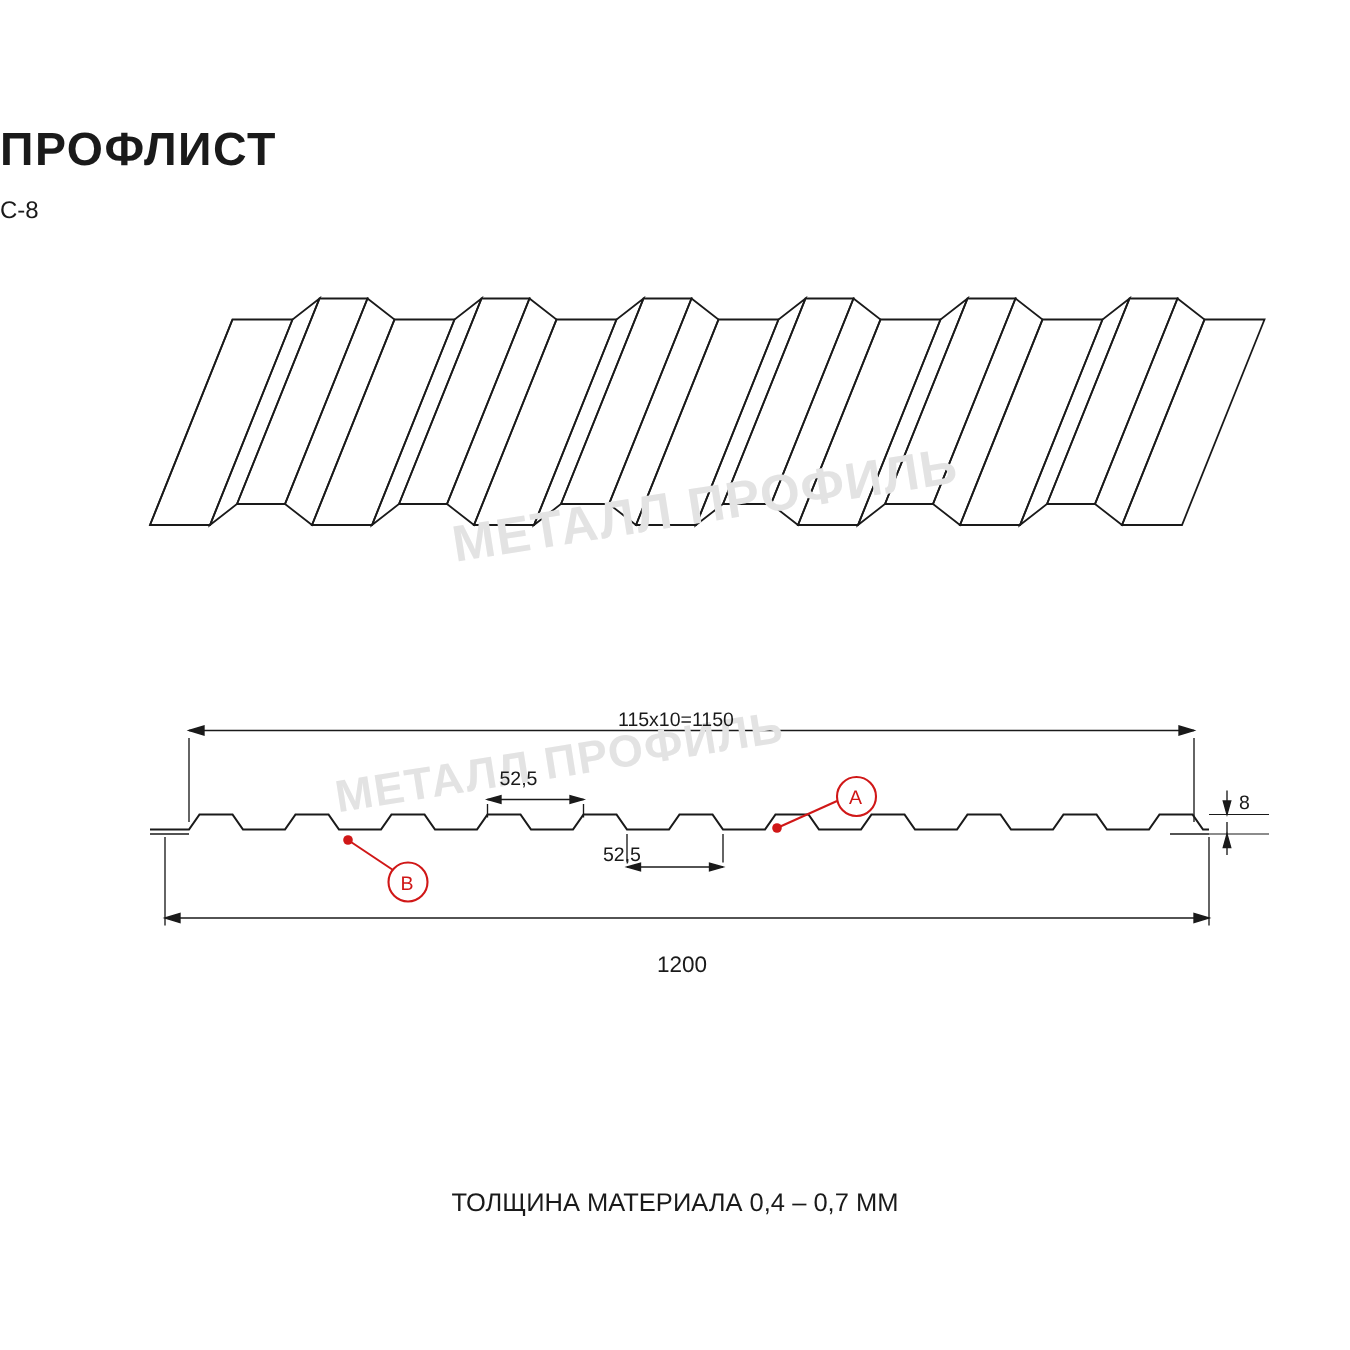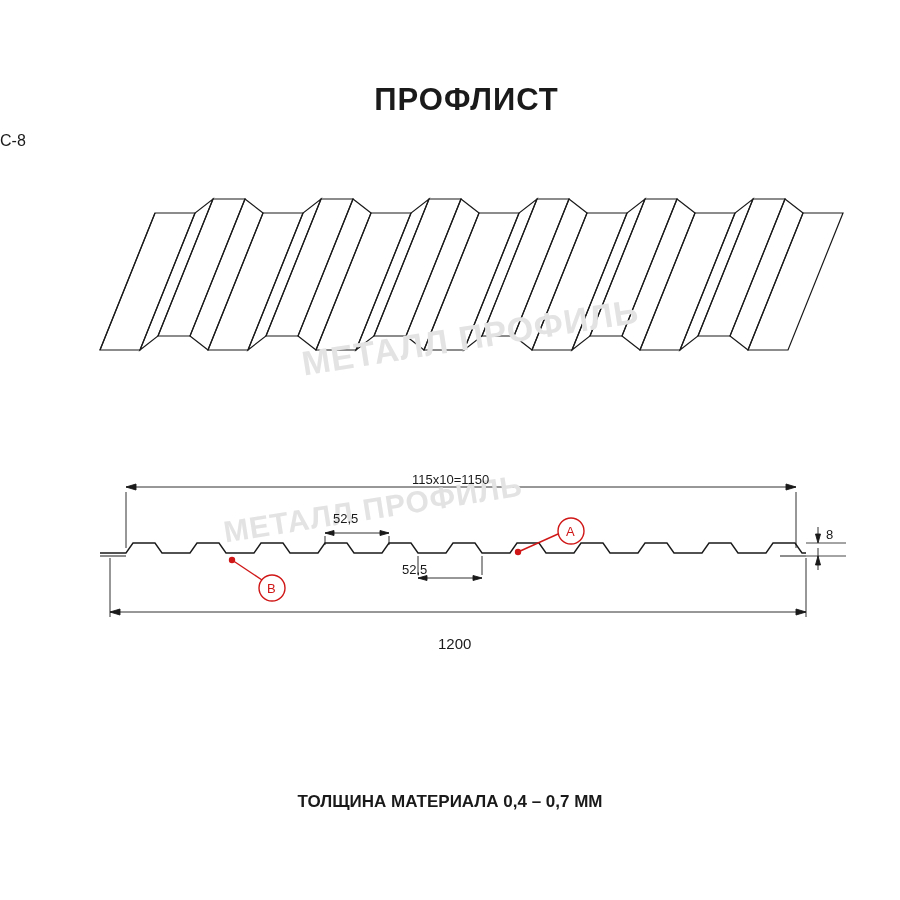--- a/index.html
+++ b/index.html
@@ -19,44 +19,42 @@
     position: absolute;
     inset: 0;
     width: 900px;
     height: 900px;
   }
   .title {
     position: absolute;
     left: 0;
     right: 0;
     top: 82px;
-    text-align: center;
     font-size: 31px;
     font-weight: bold;
     letter-spacing: 1px;
     color: #1a1a1a;
-    padding-left: 33px;
   }
   .subtitle {
     position: absolute;
     left: 0;
     right: 0;
     top: 132px;
     text-align: left;
     font-size: 16px;
     color: #1a1a1a;
   }
   .footer-note {
     position: absolute;
     left: 0;
     right: 0;
     top: 792px;
     text-align: center;
     font-size: 17px;
-    font-weight: bold;
+    font-weight: normal;
     color: #1a1a1a;
   }
   .dim-text {
     position: absolute;
     font-size: 13px;
     color: #1a1a1a;
     white-space: nowrap;
   }
   .callout-label {
     position: absolute;

